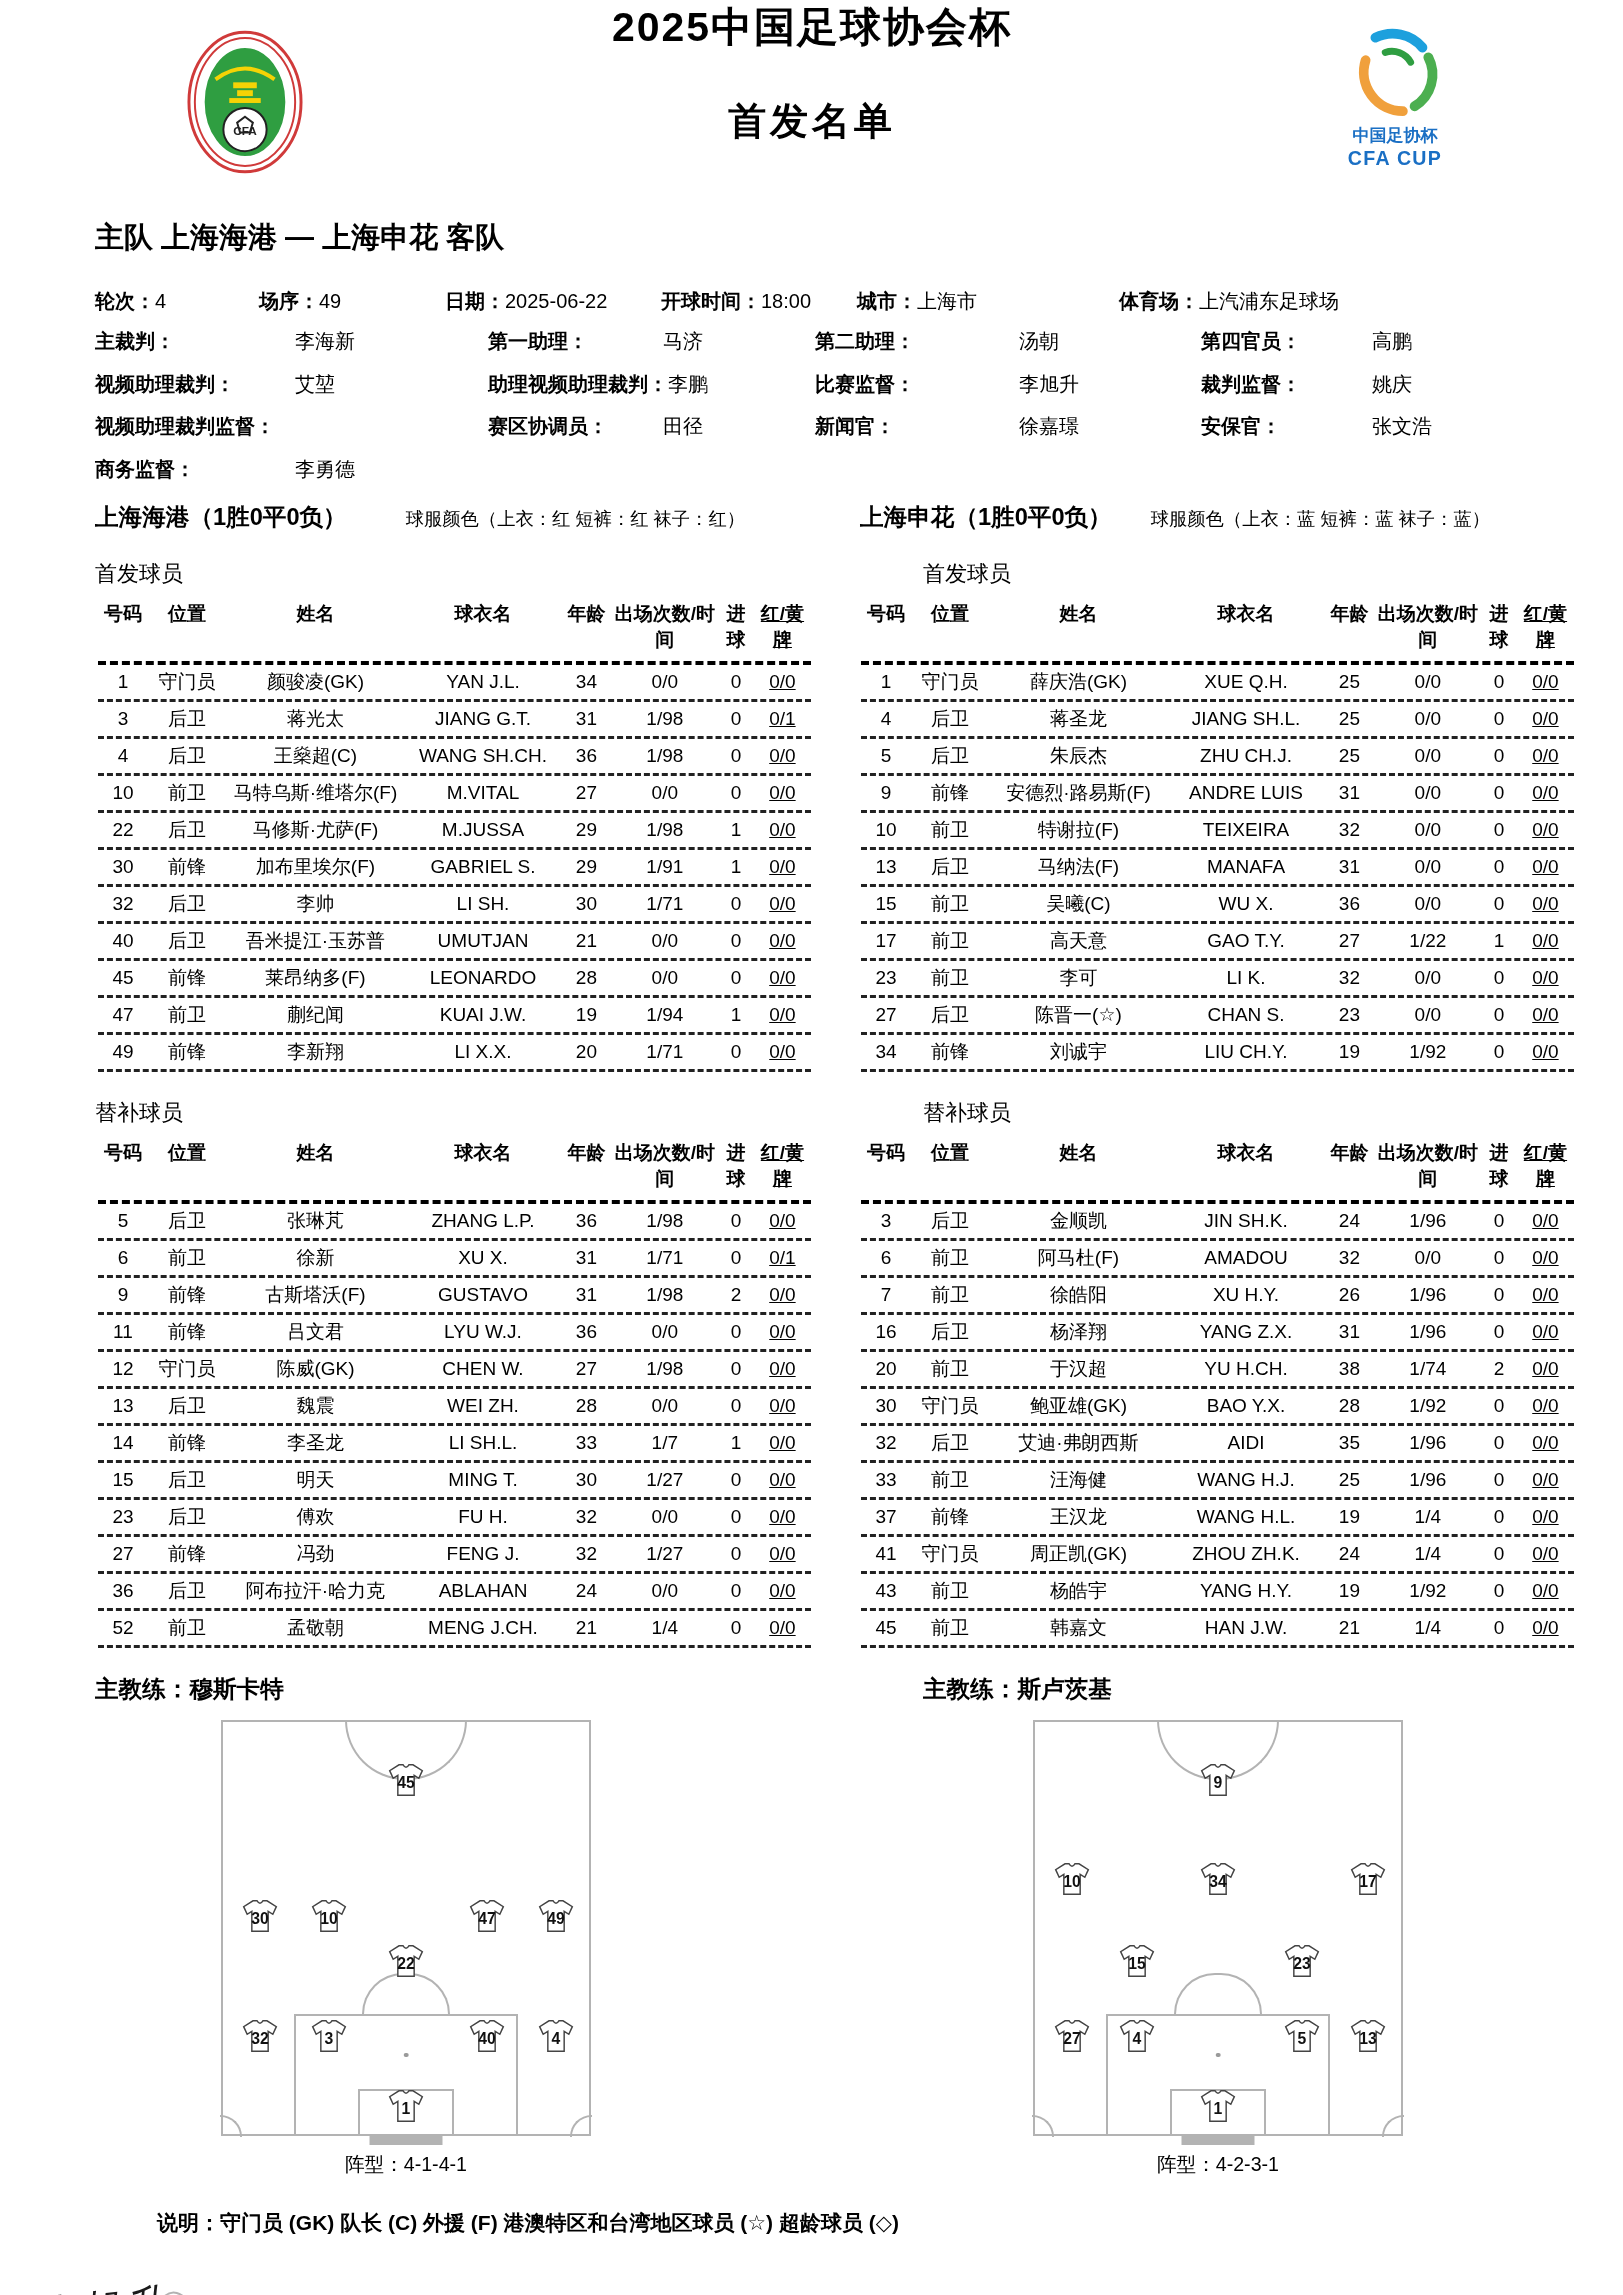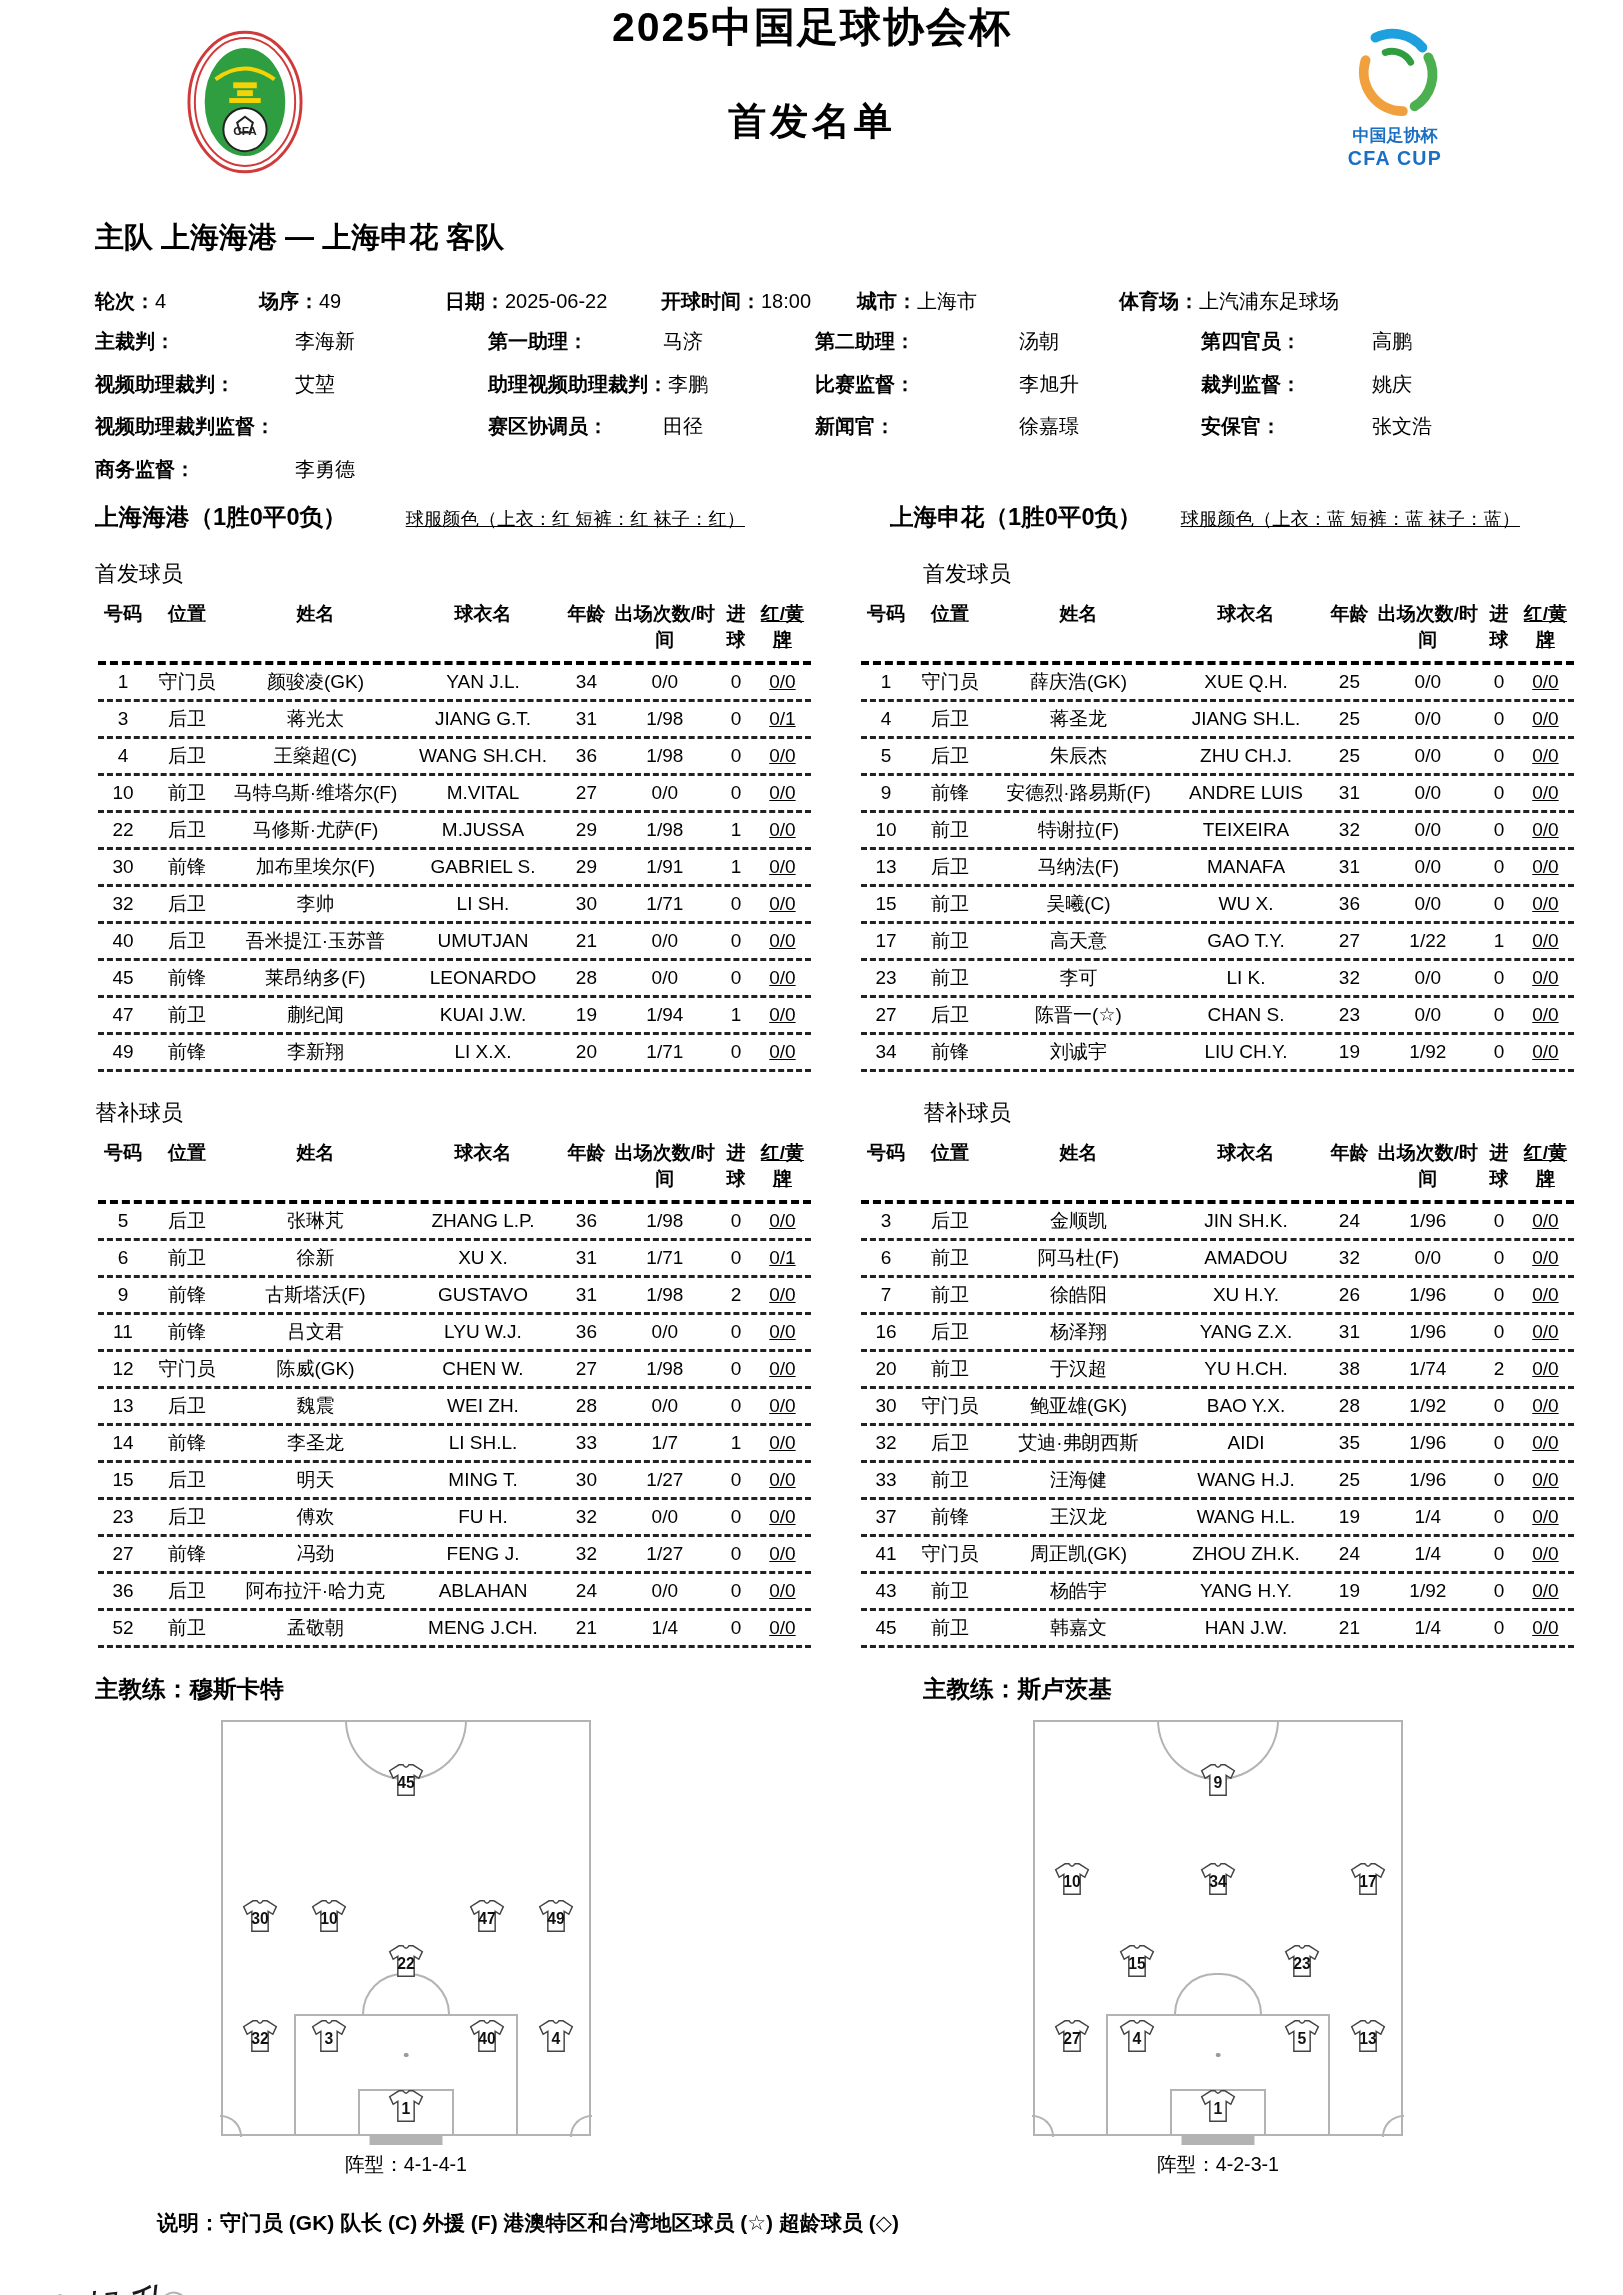--- a/index.html
+++ b/index.html
@@ -33,22 +33,22 @@
   .o-row .o-cell:nth-child(1) .o-label{min-width:200px;}
   .o-row .o-cell:nth-child(2) .o-label{min-width:175px;}
   .o-row .o-cell:nth-child(3) .o-label{min-width:204px;}
   .o-row .o-cell:nth-child(4) .o-label{min-width:171px;}
   
   .halves{display:flex;}
   .half{width:812px;box-sizing:border-box;}
   .teams-hdr{margin-top:18.3px;}
   .team-head{display:flex;align-items:baseline;}
   .team-name{font-size:23.6px;font-weight:bold;margin-left:95px;white-space:nowrap;}
-  .half.right .team-name{margin-left:78px;}
-  .kit{font-size:18.3px;margin-left:59px;white-space:nowrap;text-decoration:underline;}
+  .half.right .team-name{margin-left:48px;}
+  .kit{font-size:18.3px;margin-left:59px;white-space:nowrap;}
   .half.right .kit{margin-left:39px;}
   .sec-label{font-size:22px;font-weight:normal;margin:26px 0 0 95px;}
   .half.right .sec-label{margin-left:111px;}
   
   .tables-row{display:flex;margin-top:11.8px;}
   .tbl{width:713px;margin-left:98px;}
   .tbl.right{margin-left:50px;}
   .t-head{display:flex;font-weight:bold;font-size:19px;padding-bottom:7.9px;border-bottom:4.6px dashed #000;}
   .t-row{display:flex;align-items:center;min-height:30px;padding:2px 0;border-bottom:3.3px dashed #222;font-size:19px;line-height:1.15;}
   .t-cell{text-align:center;box-sizing:border-box;padding:0 1.3px;}

